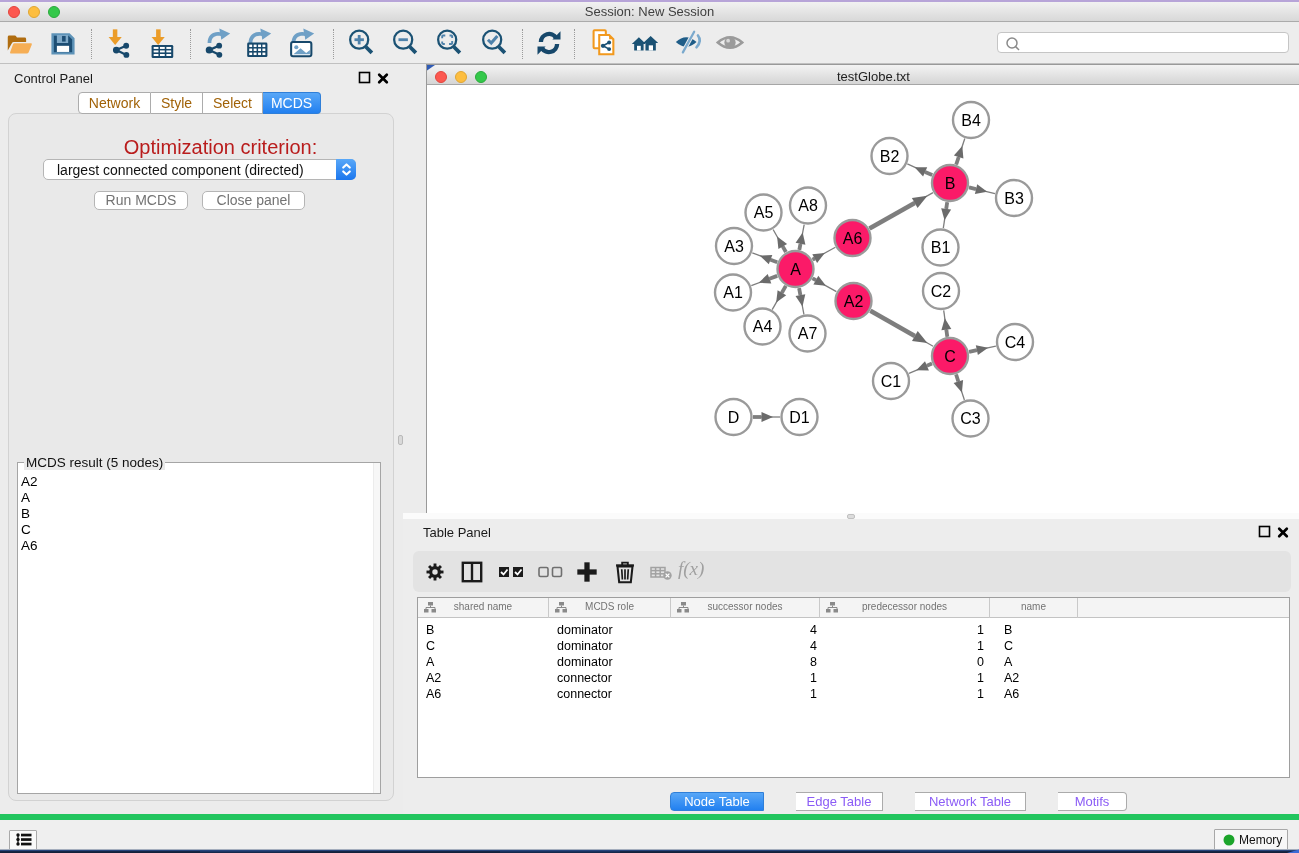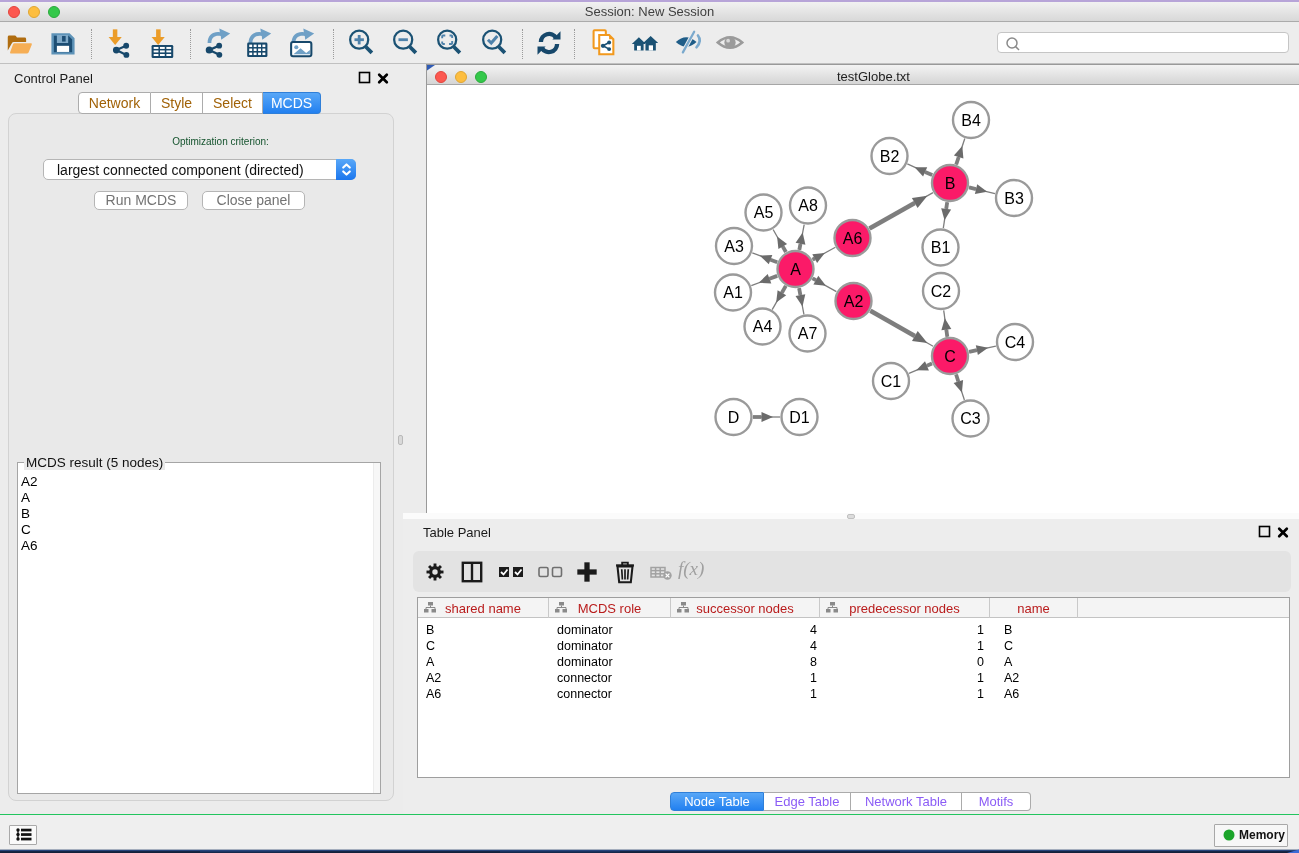--- a/index.html
+++ b/index.html
@@ -24,21 +24,21 @@
 
 
 #cpanel { position:absolute; left:0; top:64px; width:442px; height:750px; background:#ececec; border-right:1px solid #b0b0b0; }
 #cpanel .hdr { position:absolute; left:14px; top:7px; font-size:13px; color:#1a1a1a; }
 .tabrow { position:absolute; top:28px; height:22px; display:flex; }
 .tab { height:22px; line-height:21px; text-align:center; background:#fff; border:1px solid #acacac; border-left:none; font-size:14px; color:#a16207; }
 .tab.first { border-left:1px solid #acacac; border-radius:4px 0 0 4px; }
 .tab.last { border-radius:0 4px 4px 0; }
 .tab.sel { background:linear-gradient(#58a7f7,#2280f0); color:#fff; border-color:#2f7fd8; }
 #cpbox { position:absolute; left:8px; top:49px; width:386px; height:688px; background:#e9e9e9; border:1px solid #d2d2d2; border-radius:8px; }
-#optlabel { position:absolute; left:0; width:100%; top:72px; text-align:center; font-size:10px; color:#14532d; }
+#optlabel { position:absolute; left:0; width:100%; top:72px; text-align:center; font-size:20px; color:#b91c1c; }
 #dropdown { position:absolute; left:43px; top:95px; width:313px; height:21px; background:#fff; border:1px solid #b5b5b5; border-radius:5px; }
 #dropdown .txt { position:absolute; left:13px; top:2px; font-size:14px; color:#111; }
 #dropdown .spin { position:absolute; right:-1px; top:-1px; width:20px; height:21px; border-radius:0 5px 5px 0; background:linear-gradient(#59a8f8,#1b76ee); }
 .btn { position:absolute; height:19px; background:#fff; border:1px solid #b5b5b5; border-radius:5px; text-align:center; font-size:14px; color:#737373; line-height:17px; }
 #fieldset { position:absolute; left:17px; top:391px; width:364px; height:339px; }
 #fieldset .bx { position:absolute; left:0; top:7px; width:364px; height:332px; border:1px solid #a5a5a5; }
 #fieldset .lg { position:absolute; left:7px; top:0; padding:0 2px; background:#e9e9e9; font-size:13.5px; color:#111; }
 #mlist { position:absolute; left:1px; top:8px; width:362px; height:330px; background:#fff; padding-top:11px; }
 #mlist .it { padding-left:3px; font-size:13.5px; height:16px; line-height:16px; color:#000; }
 #mlist .sb { position:absolute; right:0px; top:0; width:7px; height:330px; background:#f7f7f7; border-left:1px solid #ececec; }
@@ -53,31 +53,31 @@
 #netcanvas { position:absolute; left:0; top:21px; width:893px; height:426px; background:#fff; }
 
 
 #tpanel { position:absolute; left:403px; top:513px; width:896px; height:301px; background:#ededed; }
 #tpanel .strip { position:absolute; left:0; top:0; width:896px; height:6px; background:#fbfbfb; }
 #tpanel .hdr { position:absolute; left:20px; top:12px; font-size:13px; color:#1a1a1a; }
 #ttoolbar { position:absolute; left:10px; top:38px; width:878px; height:41px; background:#e3e3e3; border-radius:6px; }
 #ttable { position:absolute; left:14px; top:84px; width:873px; height:181px; background:#fff; border:1px solid #9e9e9e; }
 #thead { position:absolute; left:0; top:0; width:871px; height:20px; background:#f4f4f4; border-bottom:1px solid #c3c3c3; }
 .th { position:absolute; top:0; height:20px; border-right:1px solid #c9c9c9; }
-.th .lbl { position:absolute; width:100%; text-align:center; top:3px; font-size:13px; color:#b91c1c; }
+.th .lbl { position:absolute; width:100%; text-align:center; top:3px; font-size:10px; color:#737373; }
 .trow { position:absolute; left:0; width:871px; height:16px; font-size:12.5px; color:#000; }
 .trow span { position:absolute; top:1px; }
-#btabs { position:absolute; top:279px; left:267px; height:19px; display:flex; }
+#btabs { position:absolute; top:279px; left:267px; height:19px; display:flex;gap:32px; }
 .btab { height:19px; line-height:18px; background:#fff; border:1px solid #ababab; border-left:none; font-size:13px; color:#8b5cf6; text-align:center; }
 .btab.first { border-left:1px solid #ababab; border-radius:4px 0 0 4px; }
 .btab.last { border-radius:0 4px 4px 0; }
 .btab.sel { background:linear-gradient(#58a7f7,#2280f0); color:#fff; border-color:#2f7fd8; }
 
 
-#statusbar { position:absolute; left:0; top:814px; width:1299px; height:35px; background:#efefef; border-top:1px solid #22c55e;font-weight:bold; }
+#statusbar { position:absolute; left:0; top:814px; width:1299px; height:35px; background:#efefef; border-top:6px solid #22c55e; }
 #wallpaper { position:absolute; left:0; top:849px; width:1299px; height:4px; background:#222b35; }
 #listbtn { position:absolute; left:9px; top:9.5px; width:28px; height:20px; background:#fafafa; border:1.5px solid #a9a9a9; border-radius:1px; }
 #membtn { position:absolute; left:1214px; top:8.5px; width:74px; height:23px; background:#f7f7f7; border:1px solid #a8a8a8; border-radius:1px; font-size:12px; color:#111; }
 </style>
 </head>
 <body>
 
 <div id="titlebar">
   <div class="tl t1"></div>
     <div class="tl t2"></div>

